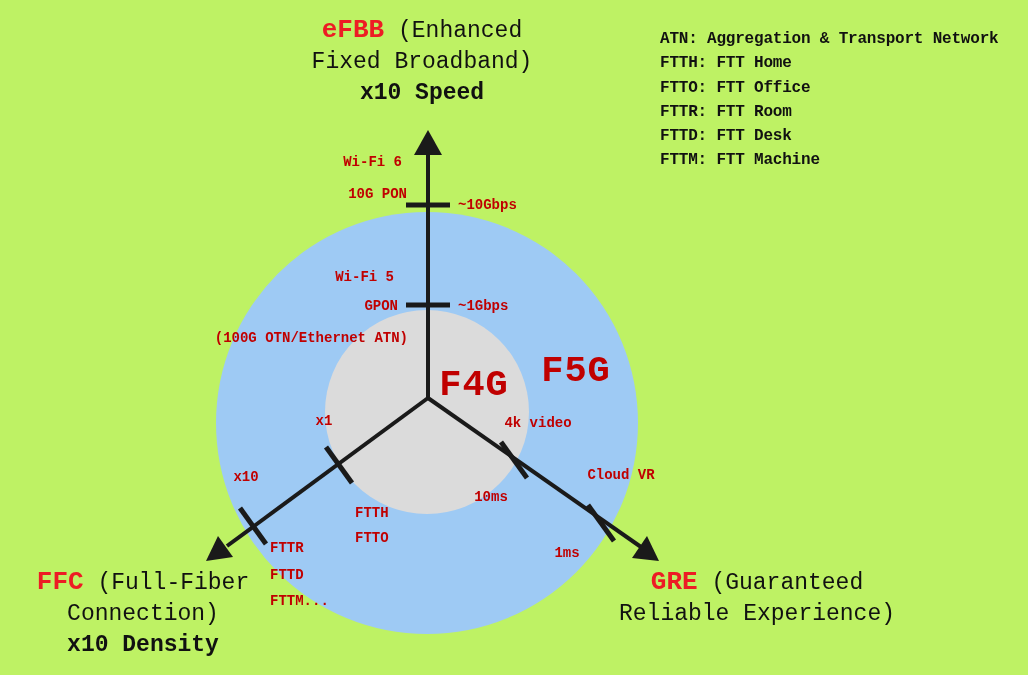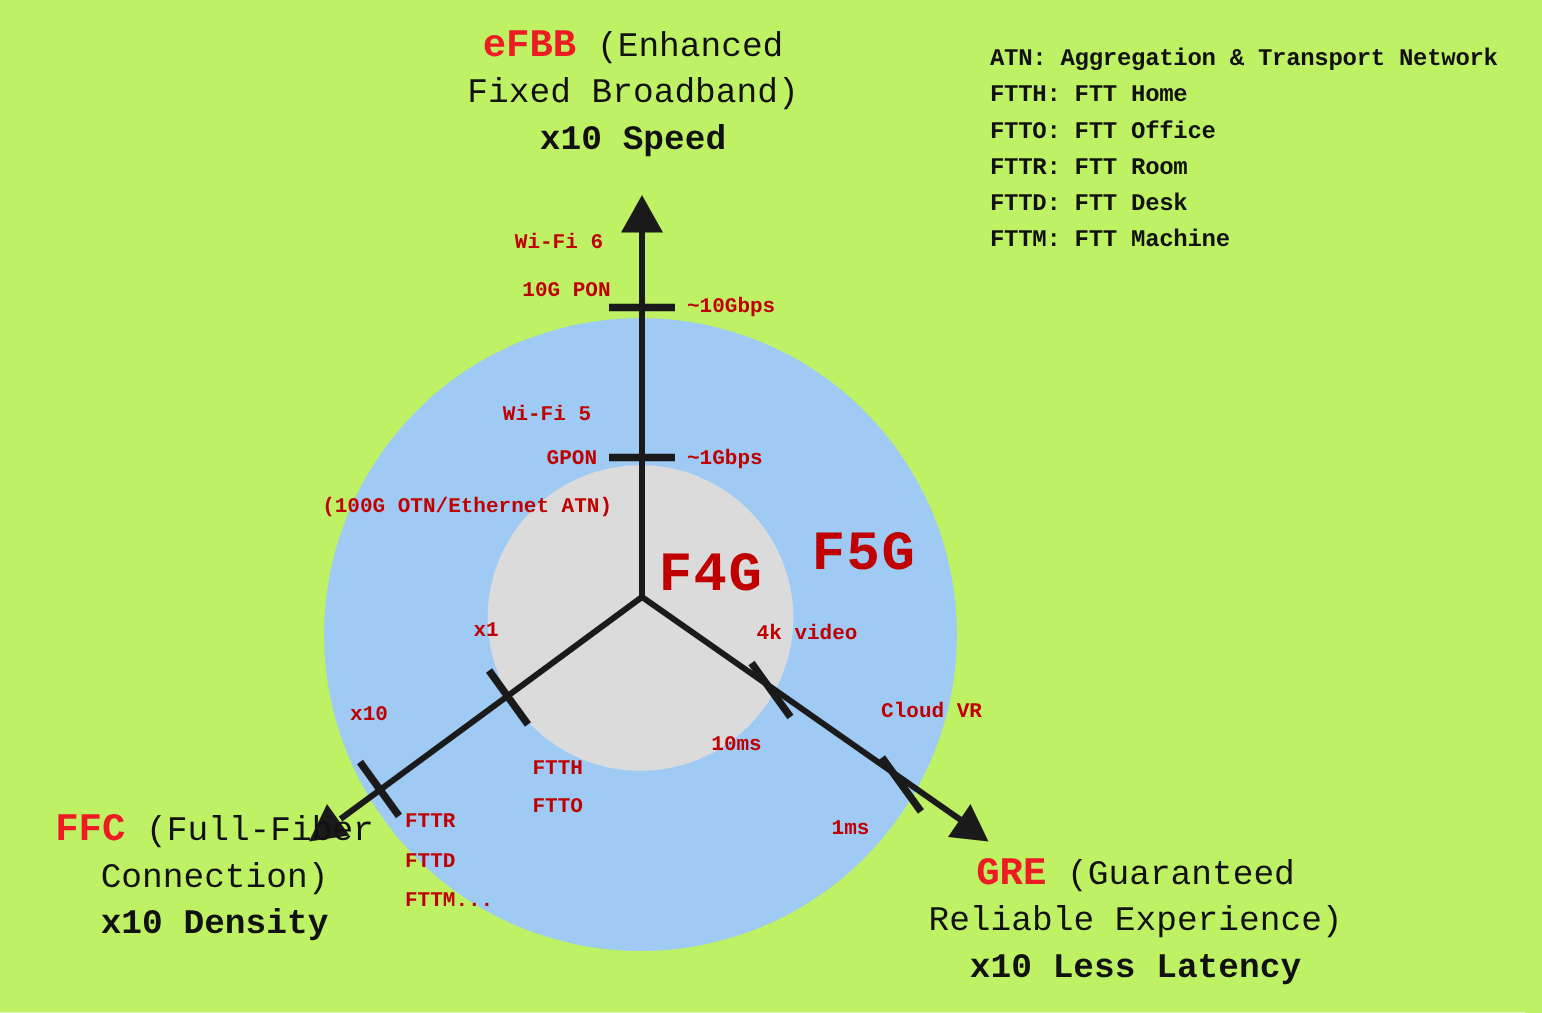--- a/index.html
+++ b/index.html
@@ -92,25 +92,24 @@
     <div>FTTR</div>
     <div>FTTD</div>
     <div>FTTM...</div>
   </div>
 
   <div class="lbl ctr" style="left:538px;top:423px;">4k video</div>
   <div class="lbl ctr" style="left:491px;top:497px;">10ms</div>
   <div class="lbl ctr" style="left:621px;top:475px;">Cloud VR</div>
   <div class="lbl ctr" style="left:567px;top:553px;">1ms</div>
 
-  <div class="title" style="left:143px;top:538px;">
+  <div class="title" style="left:143px;top:567px;">
     <div><span class="abbr">FFC</span><span> (Full-Fiber</span></div>
     <div>Connection)</div>
     <div class="metric">x10 Density</div>
   </div>
 
   <div class="title" style="left:757px;top:567px;">
     <div><span class="abbr">GRE</span><span> (Guaranteed</span></div>
     <div>Reliable Experience)</div>
-    <div class="metric">x10 Less Latency</div>
   </div>
 
 </div>
 
 </body></html>

